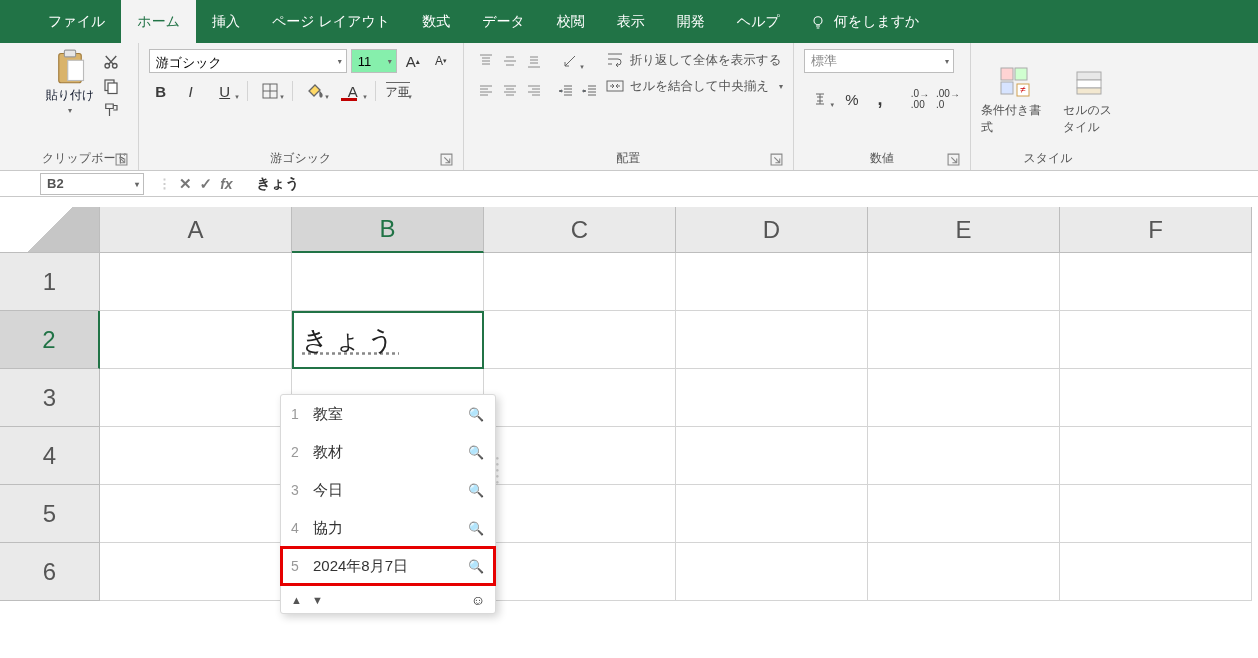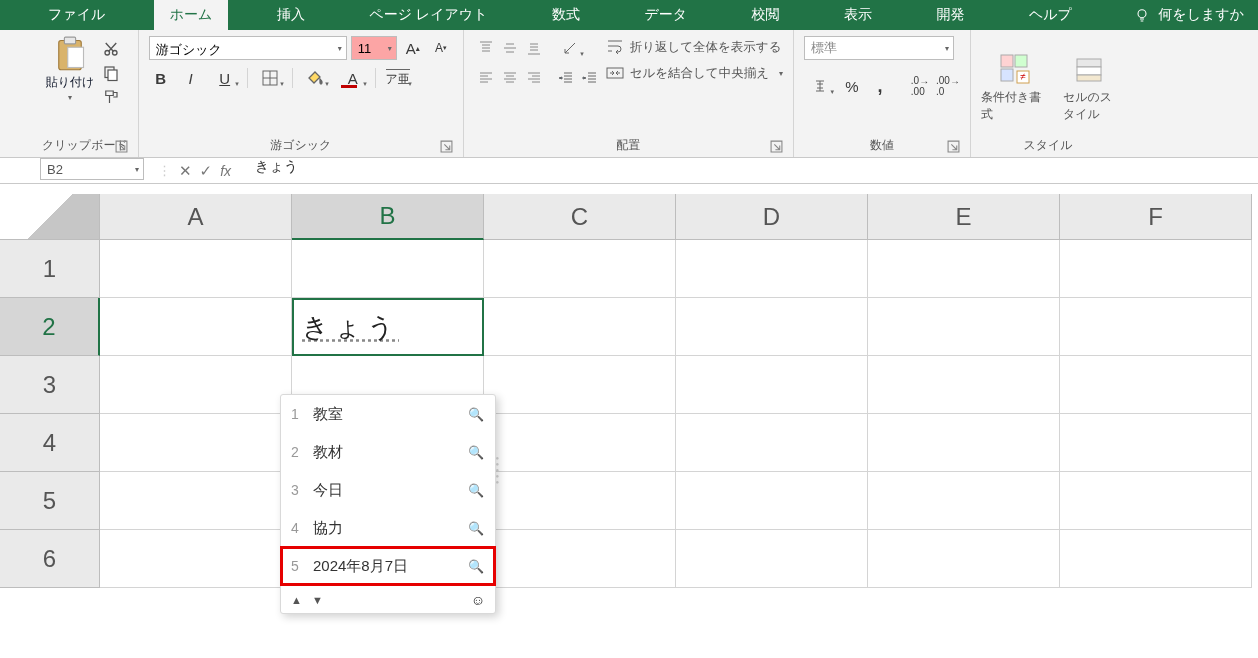--- a/index.html
+++ b/index.html
@@ -1,19 +1,19 @@
 <!DOCTYPE html>
 <html><head>
   <meta charset="utf-8">
   <style>
     * { margin: 0; padding: 0; box-sizing: border-box; font-family: "Meiryo", "MS PGothic", sans-serif; }
     body { background: #fff; font-size: 13px; user-select: none; }
 
     
-    .tabstrip { background: #217346; height: 30px; display: flex; align-items: stretch; padding-left: 32px; justify-content: space-between; }
+    .tabstrip { background: #217346; height: 43px; display: flex; align-items: stretch; padding-left: 32px; }
     .tab { color: #fff; padding: 0 16px; display: flex; align-items: center; font-size: 14px; cursor: pointer; }
     .tab.active { background: #f3f3f3; color: #217346; font-weight: 500; }
     .tellme { display: flex; align-items: center; gap: 8px; padding: 0 14px; color: #fff; font-size: 14px; }
     .bulb { width: 16px; height: 16px; }
 
     
     .ribbon { background: #f3f3f3; border-bottom: 1px solid #c9c9c9; height: 128px; display: flex; padding: 0 0 0 32px; }
     .group { border-right: 1px solid #d4d4d4; display: flex; flex-direction: column; padding: 6px 10px 0; }
     .group-body { flex: 1; display: flex; align-items: flex-start; gap: 4px; }
     .group-label { text-align: center; font-size: 12px; color: #555; padding: 4px 0 3px; position: relative; }
@@ -23,21 +23,21 @@
     .clip-main { display: flex; flex-direction: column; align-items: center; width: 56px; gap: 2px; }
     .clip-side { display: flex; flex-direction: column; gap: 6px; padding-top: 4px; }
     .paste-icon { width: 36px; height: 36px; }
     .small-icon { width: 18px; height: 18px; }
 
     
     .font-body { flex-direction: column; gap: 6px; align-items: stretch; }
     .font-row1 { display: flex; gap: 4px; align-items: center; }
     .font-row2 { display: flex; gap: 6px; align-items: center; }
     .font-select { width: 198px; height: 24px; border: 1px solid #bdbdbd; background: #fff; padding: 0 20px 0 6px; font-size: 13px; display: flex; align-items: flex-end; position: relative; }
-    .size-select { width: 46px; height: 24px; border: 1px solid #bdbdbd; background: #fca5a5; padding: 0 16px 0 6px; font-size: 13px; display: flex; align-items: center; position: relative; }
+    .size-select { width: 46px; height: 24px; border: 1px solid #bdbdbd; background: #86efac; padding: 0 16px 0 6px; font-size: 13px; display: flex; align-items: center; position: relative; }
     .dd-arrow { position: absolute; right: 4px; top: 50%; transform: translateY(-50%); font-size: 8px; color: #666; }
     .btn { width: 24px; height: 24px; display: flex; align-items: center; justify-content: center; color: #3a3a3a; font-size: 15px; cursor: pointer; }
     .btn-dd { width: 32px; position: relative; }
     .btn-dd::after { content: "▾"; font-size: 7px; color: #666; position: absolute; right: 2px; bottom: 2px; }
     .font-color { position: relative; }
     .font-color::before { content: ""; position: absolute; bottom: 2px; left: 4px; width: 16px; height: 3px; background: #c00000; }
 
     
     .align-body { flex-direction: column; gap: 6px; }
     .align-row { display: flex; gap: 0; }
@@ -46,21 +46,21 @@
     
     .num-body { flex-direction: column; gap: 14px; align-items: stretch; }
     .num-select { width: 150px; height: 24px; border: 1px solid #bdbdbd; background: #fff; padding: 0 20px 0 6px; font-size: 13px; color: #888; display: flex; align-items: center; position: relative; }
 
     
     .style-body { gap: 14px; align-items: center; padding-top: 6px; }
     .style-btn { display: flex; flex-direction: column; align-items: center; gap: 4px; font-size: 12px; color: #555; width: 68px; }
     .style-icon { width: 32px; height: 32px; }
 
     
-    .fbar { height: 26px; border-bottom: 1px solid #c9c9c9; display: flex; background: #fff; padding-left: 40px; }
+    .fbar { height: 26px; border-bottom: 1px solid #c9c9c9; display: flex; align-items: center; background: #fff; padding-left: 40px; font-weight: bold; }
     .namebox { width: 104px; height: 22px; border: 1px solid #bdbdbd; padding: 0 6px; font-size: 13px; color: #555; display: flex; align-items: center; position: relative; }
     .fbar-btns { display: flex; align-items: center; gap: 8px; padding: 0 14px; }
     .fbar-btn { color: #777; font-size: 15px; cursor: pointer; }
     .fx { font-style: italic; font-size: 14px; }
     .finput { flex: 1; padding: 0 10px; font-size: 14px; color: #333; }
 
     
     .sheet-gap { height: 10px; }
 
     

